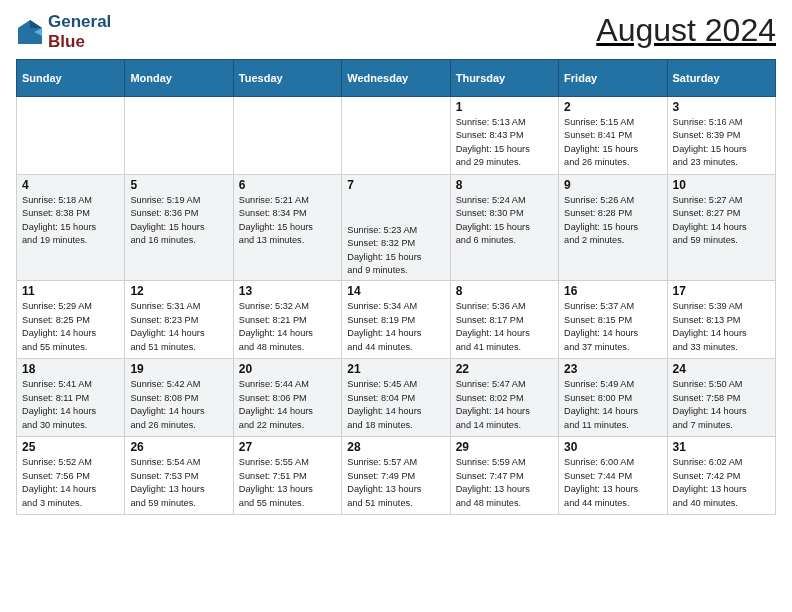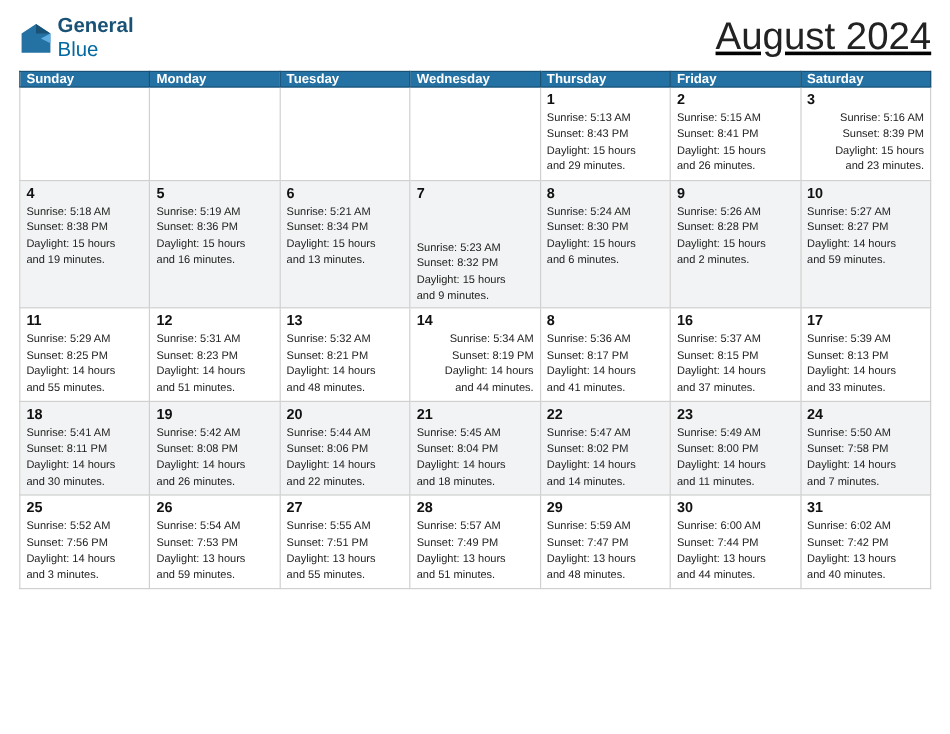--- a/index.html
+++ b/index.html
@@ -45,21 +45,21 @@
       color: #444;
     }
     table {
       width: 100%;
       border-collapse: collapse;
       font-size: 10px;
     }
     thead tr th {
       background: #2471a3;
       color: #fff;
-      padding: 0 5px;
+      padding: 12px 5px;
       text-align: left;
       font-size: 11px;
       font-weight: 600;
       border: 1px solid #1a5276;
     }
     tbody tr td {
       border: 1px solid #d0d0d0;
       vertical-align: top;
       padding: 3px 5px;
       height: 78px;
@@ -91,21 +91,21 @@
 <div class="page">
   <div class="header">
     <div class="logo">
       <svg class="logo-icon" viewBox="0 0 28 28">
         <polygon points="14,2 26,10 26,26 2,26 2,10" fill="#2471a3"></polygon>
         <polygon points="14,2 26,10 14,10" fill="#1a5276"></polygon>
         <polygon points="18,14 26,10 26,18" fill="#5dade2"></polygon>
       </svg>
       <div>
         <div style="font-size:17px;font-weight:bold;color:#1a5276;line-height:1.15;">General</div>
-        <div style="font-size:17px;font-weight:normal;color:#0369a1;line-height:1.15;">Blue</div>
+        <div style="font-size:17px;font-weight:bold;color:#7f1d1d;line-height:1.15;">Blue</div>
       </div>
     </div>
     <div class="title-block">
       <div class="month-title">August 2024</div>
     </div>
   </div>
 
   <table>
     <thead>
       <tr>
@@ -133,21 +133,21 @@
           </td>
           <td>
             <span class="day-num">2</span>
             <div class="day-detail" style="white-space: pre-line;">Sunrise: 5:15 AM
 Sunset: 8:41 PM
 Daylight: 15 hours
 and 26 minutes.</div>
           </td>
           <td>
             <span class="day-num">3</span>
-            <div class="day-detail" style="white-space: pre-line; text-align: right;">Sunrise: 5:16 AM
+            <div class="day-detail" style="white-space: pre-line;">Sunrise: 5:16 AM
 Sunset: 8:39 PM
 Daylight: 15 hours
 and 23 minutes.</div>
           </td>
         </tr>
         <tr>
           <td>
             <span class="day-num">4</span>
             <div class="day-detail" style="white-space: pre-line;">Sunrise: 5:18 AM
 Sunset: 8:38 PM
@@ -214,21 +214,21 @@
           </td>
           <td>
             <span class="day-num">13</span>
             <div class="day-detail" style="white-space: pre-line;">Sunrise: 5:32 AM
 Sunset: 8:21 PM
 Daylight: 14 hours
 and 48 minutes.</div>
           </td>
           <td>
             <span class="day-num">14</span>
-            <div class="day-detail" style="white-space: pre-line; text-align: right;">Sunrise: 5:34 AM
+            <div class="day-detail" style="white-space: pre-line;">Sunrise: 5:34 AM
 Sunset: 8:19 PM
 Daylight: 14 hours
 and 44 minutes.</div>
           </td>
           <td>
             <span class="day-num">8</span>
             <div class="day-detail" style="white-space: pre-line;">Sunrise: 5:36 AM
 Sunset: 8:17 PM
 Daylight: 14 hours
 and 41 minutes.</div>

